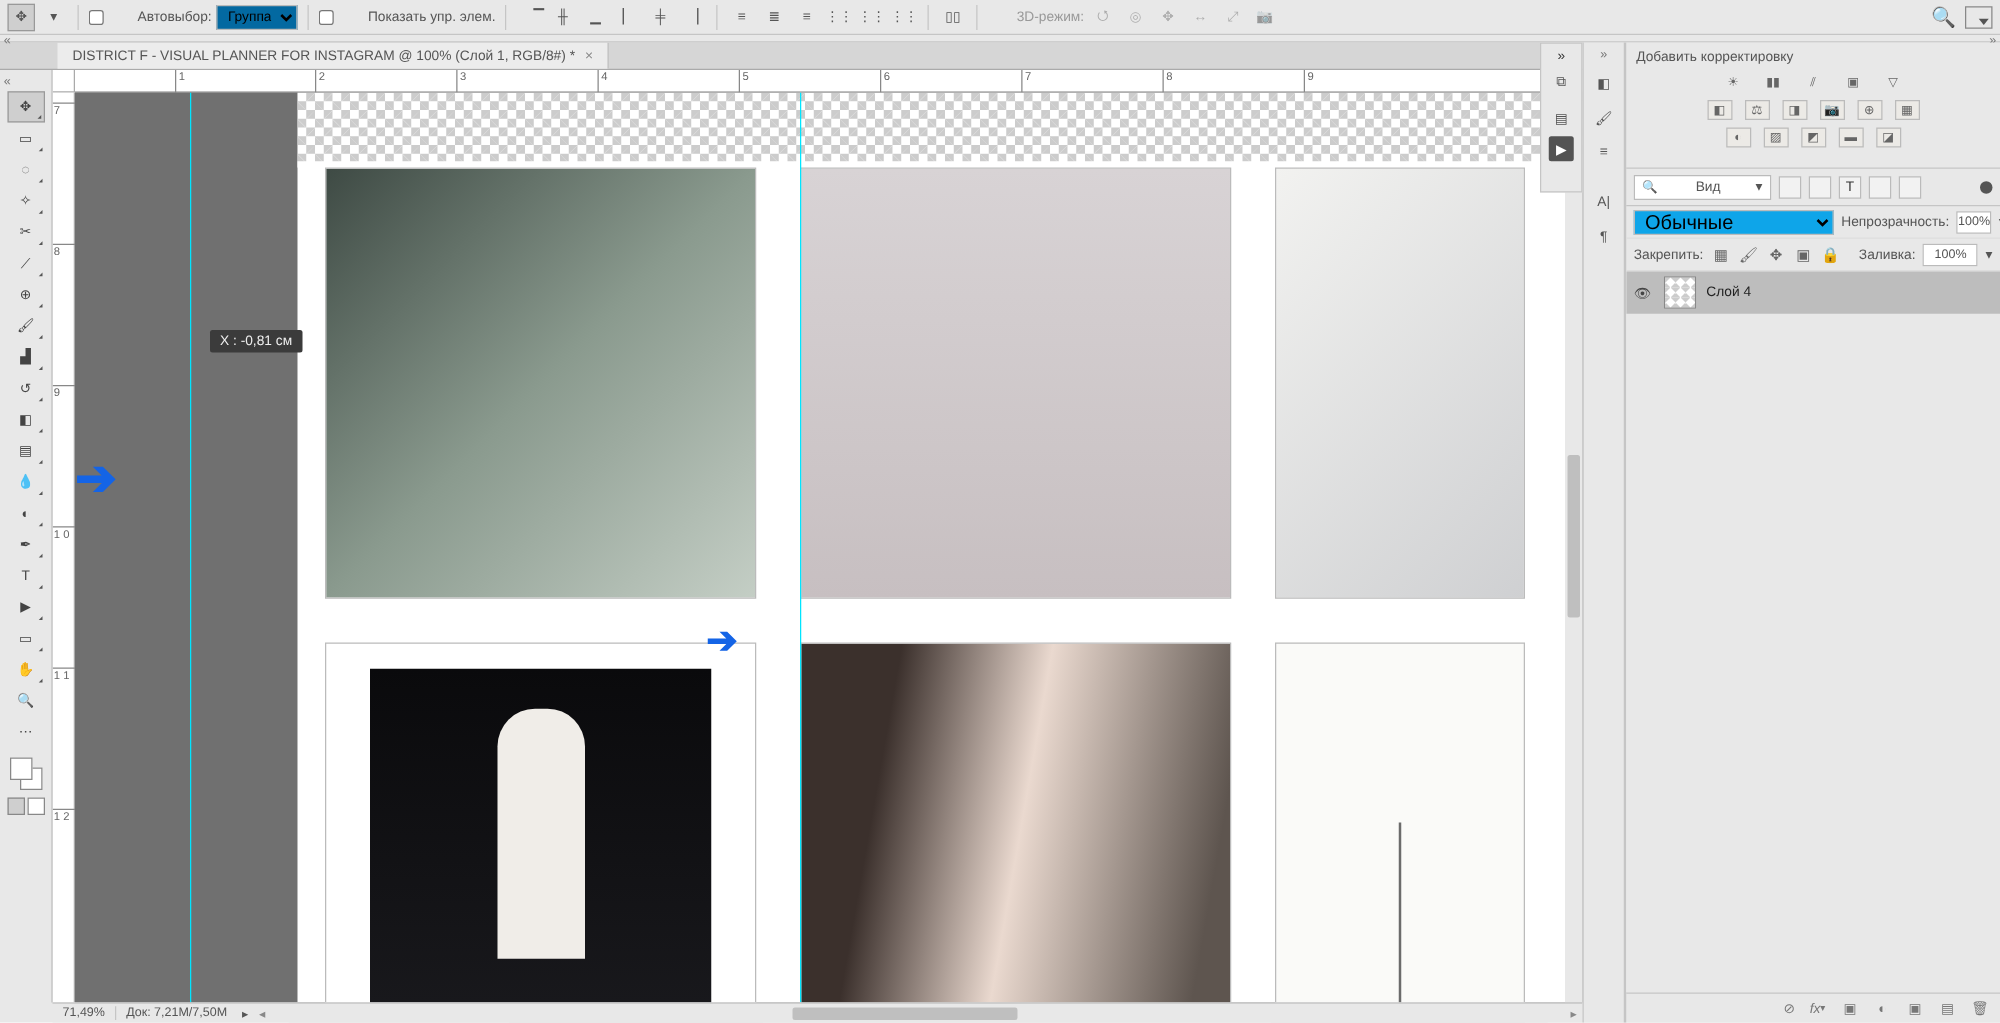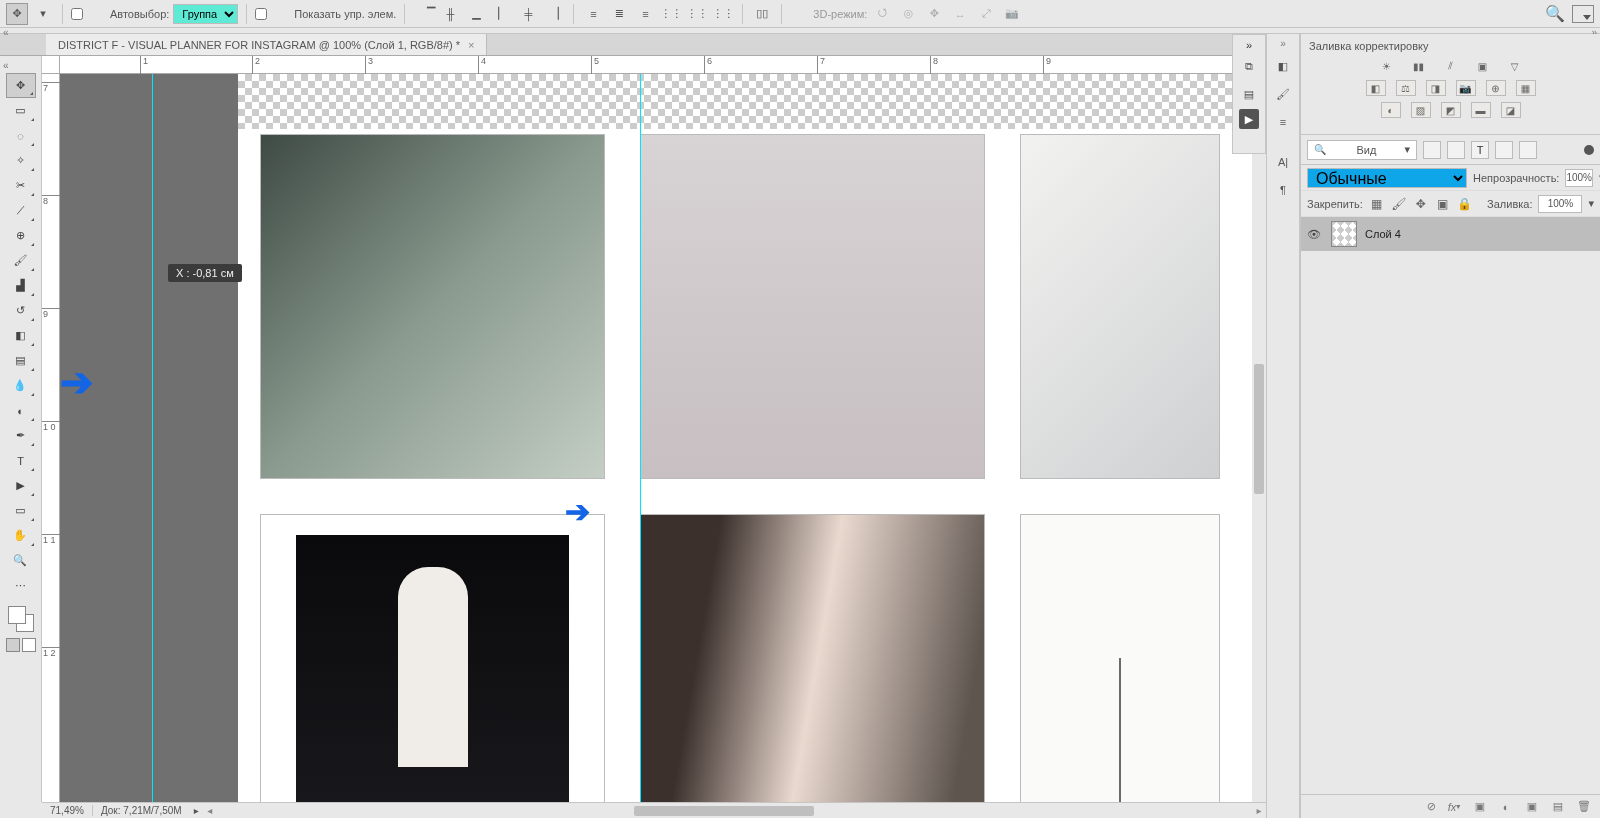--- a/index.html
+++ b/index.html
@@ -5,21 +5,21 @@
 * { margin: 0; padding: 0; box-sizing: border-box; font-family: "Segoe UI", Tahoma, sans-serif; }
 body { background: #e8e8e8; width: 1600px; height: 818px; overflow: hidden; font-size: 11px; color: #333; }
 
 
 .options-bar { height: 28px; background: #e8e8e8; border-bottom: 1px solid #c5c5c5; display: flex; align-items: center; padding: 0 6px; gap: 4px; }
 .opt-icon { width: 22px; height: 22px; display: flex; align-items: center; justify-content: center; color: #555; }
 .opt-icon.active { background: #cfcfcf; border: 1px solid #999; }
 .opt-sep { width: 1px; height: 20px; background: #c5c5c5; margin: 0 4px; }
 .opt-check { display: flex; align-items: center; gap: 4px; }
 .opt-check input { width: 12px; height: 12px; }
-.opt-select { height: 20px; border: 1px solid #bbb; background: #5eead4; font-size: 11px; padding: 0 4px; }
+.opt-select { height: 20px; border: 1px solid #bbb; background: #0369a1; font-size: 11px; padding: 0 4px; }
 .opt-label { color: #555; margin-left: 23px; }
 .opt-label.dim { color: #999; }
 .options-right { margin-left: auto; display: flex; align-items: center; gap: 6px; }
 .search-ico { font-size: 16px; }
 .screen-ico { width: 22px; height: 18px; border: 1px solid #888; position: relative; }
 .screen-ico::after { content:''; position:absolute; right:2px; bottom:2px; border-left:4px solid transparent; border-right:4px solid transparent; border-top:5px solid #555;}
 
 .topbar2 { height: 6px; background: #e8e8e8; border-bottom: 1px solid #c5c5c5; position: relative;}
 .topbar2 .l { position:absolute; left:3px; top:-1px; font-size:10px; color:#777;}
 .topbar2 .r { position:absolute; right:3px; top:-1px; font-size:10px; color:#777;}
@@ -293,21 +293,21 @@
   <div class="strip-ico">🖌</div>
   <div class="strip-ico">≡</div>
   <div class="strip-sep"></div>
   <div class="strip-ico">A|</div>
   <div class="strip-ico">¶</div>
 </div>
 
 <div class="panels">
 
   <div class="adjust-panel">
-    <div class="adjust-title">Заливка корректировку</div>
+    <div class="adjust-title">Добавить корректировку</div>
     <div class="adjust-row">
       <div class="adj-ico nobg">☀</div>
       <div class="adj-ico nobg">▮▮</div>
       <div class="adj-ico nobg">⫽</div>
       <div class="adj-ico nobg">▣</div>
       <div class="adj-ico nobg">▽</div>
     </div>
     <div class="adjust-row">
       <div class="adj-ico">◧</div>
       <div class="adj-ico">⚖</div>

